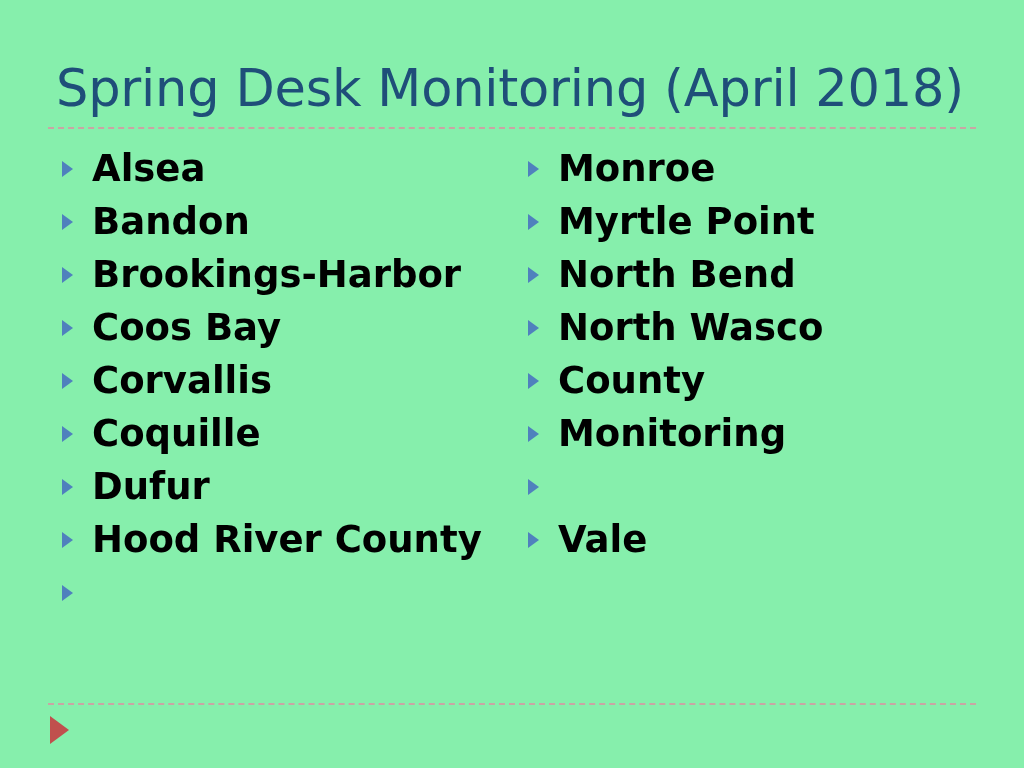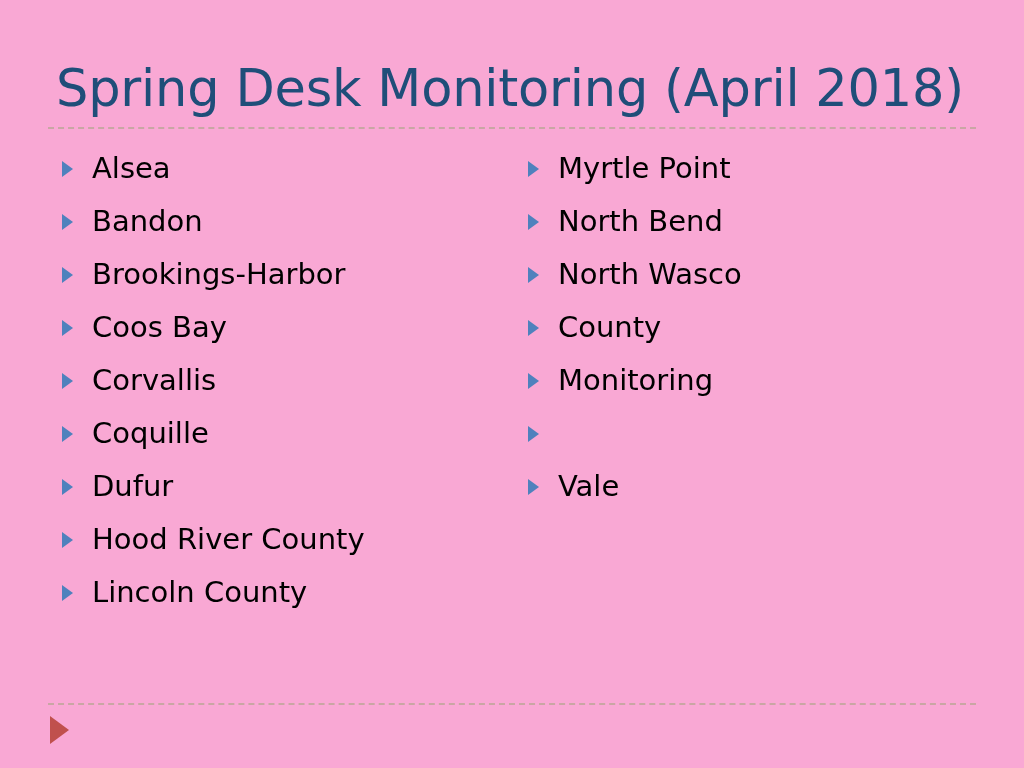--- a/index.html
+++ b/index.html
@@ -13,21 +13,21 @@
     height: 768px;
     overflow: hidden;
     font-family: "DejaVu Sans", "Liberation Sans", sans-serif;
     -webkit-font-smoothing: antialiased;
   }
 
   .slide {
     position: relative;
     width: 1024px;
     height: 768px;
-    background: #f9a8d4;
+    background: #86efac;
   }
 
   
   .slide-title {
     position: absolute;
     left: 56px;
     top: 56px;
     width: 920px;
     height: 66px;
     line-height: 66px;
@@ -69,22 +69,22 @@
     list-style: none;
     margin: 0;
     padding: 0;
   }
   .bullet-item {
     position: relative;
     height: 53px;
     line-height: 53px;
     padding-left: 36px;
     font-family: "DejaVu Sans", "Liberation Sans", sans-serif;
-    font-size: 29px;
-    font-weight: 400;
+    font-size: 37px;
+    font-weight: 700;
     color: #000000;
     white-space: nowrap;
   }
   .bullet-marker {
     position: absolute;
     left: 6px;
     top: 50%;
     margin-top: -8px;
     width: 0;
     height: 0;
@@ -149,29 +149,32 @@
         <li class="bullet-item">
           <span class="bullet-marker"></span>
           <span class="bullet-text">Dufur</span>
         </li>
         <li class="bullet-item">
           <span class="bullet-marker"></span>
           <span class="bullet-text">Hood River County</span>
         </li>
         <li class="bullet-item">
           <span class="bullet-marker"></span>
-          <span class="bullet-text">Lincoln County</span>
         </li>
       </ul>
     </div>
 
     <div class="column column-right">
       <ul class="bullet-list">
         <li class="bullet-item">
           <span class="bullet-marker"></span>
+          <span class="bullet-text">Monroe</span>
+        </li>
+        <li class="bullet-item">
+          <span class="bullet-marker"></span>
           <span class="bullet-text">Myrtle Point</span>
         </li>
         <li class="bullet-item">
           <span class="bullet-marker"></span>
           <span class="bullet-text">North Bend</span>
         </li>
         <li class="bullet-item">
           <span class="bullet-marker"></span>
           <span class="bullet-text">North Wasco</span>
         </li>

